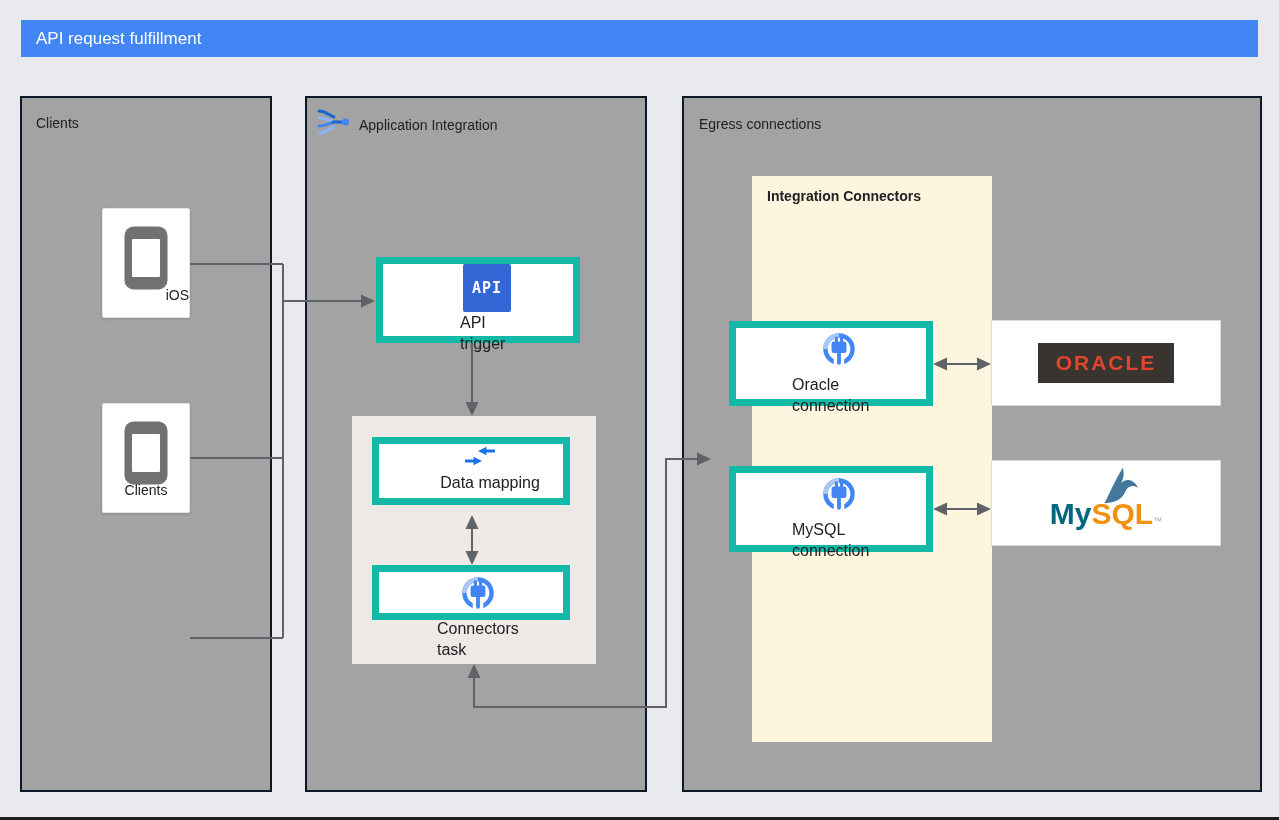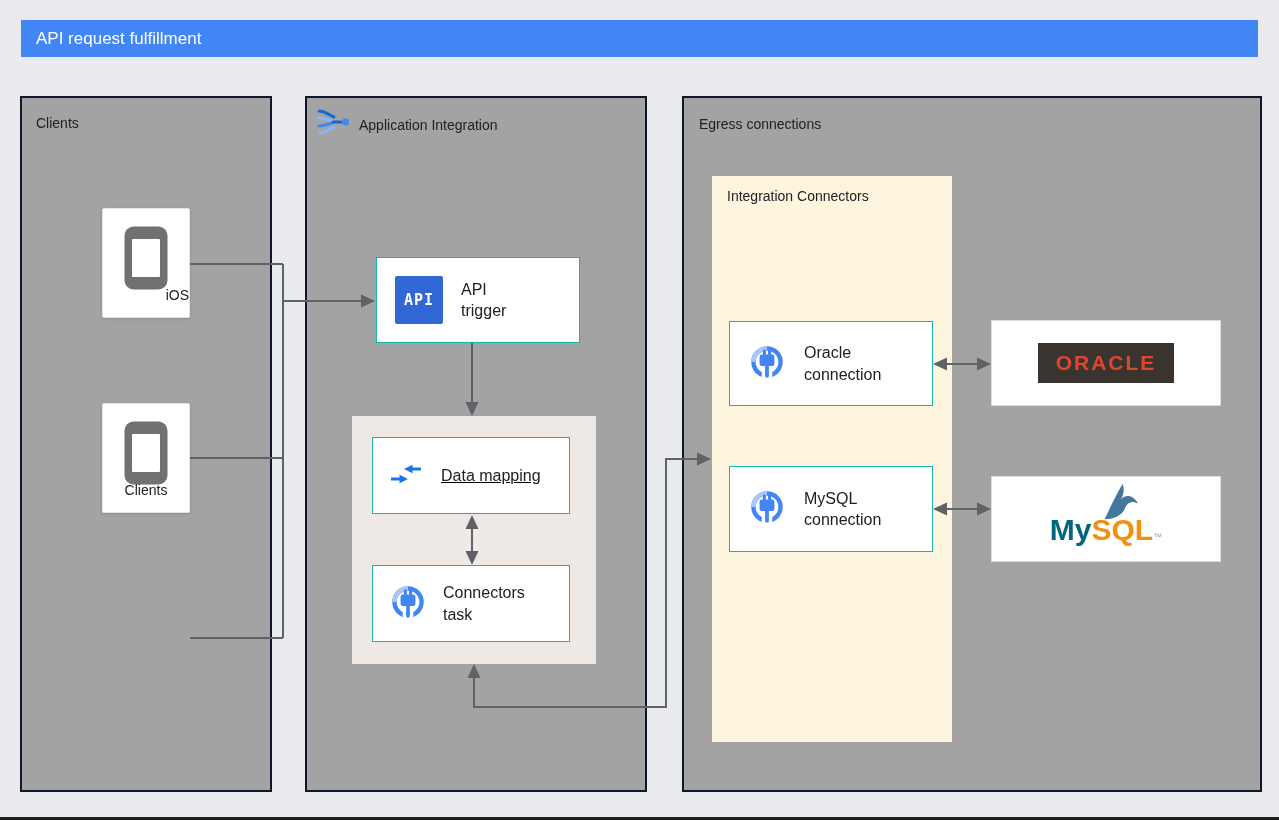--- a/index.html
+++ b/index.html
@@ -9,25 +9,25 @@
   
   .title-bar{position:absolute;left:21px;top:20px;width:1237px;height:37px;background:#4285F4;
     color:#fff;font-size:17px;line-height:37px;padding-left:15px;box-sizing:border-box;}
 
   
   .panel{position:absolute;background:#a3a3a3;border:2px solid #0f172a;box-sizing:border-box;}
   .panel-label{position:absolute;font-size:14px;color:#202124;}
 
   
   .subpanel-grey{position:absolute;left:352px;top:416px;width:244px;height:248px;background:#EFE9E5;}
-  .subpanel-yellow{position:absolute;left:712px;top:176px;width:240px;height:566px;background:#FDF5DD;}
-
-  
-  .node{position:absolute;background:#fff;border:1px solid #14b8a6;box-sizing:border-box;
-    display:flex;align-items:center;}
+  .subpanel-yellow{position:absolute;left:752px;top:176px;width:240px;height:566px;background:#FDF5DD;font-weight:bold;}
+
+  
+  .node{position:absolute;background:#fff;border:7px solid #14b8a6;box-sizing:border-box;
+    display:flex;align-items:center;flex-direction:column;}
   .node-label{font-size:16px;color:#202124;line-height:1.32;}
 
   .client-box{position:absolute;left:102px;width:88px;height:110px;background:#fff;
     border:1px solid #E4E4E4;border-radius:2px;box-shadow:0 1px 3px rgba(0,0,0,.14);
     box-sizing:border-box;text-align:center;}
   .client-box .cicon{position:absolute;left:0;right:0;top:16px;display:flex;justify-content:center;}
   .client-box .clabel{position:absolute;left:0;right:0;bottom:14px;font-size:14px;color:#202124;}
 
   .logo-box{position:absolute;left:991px;width:230px;height:86px;background:#fff;
     border:1px solid #DADCE0;box-sizing:border-box;}
@@ -108,35 +108,35 @@
     </span>
     <span class="clabel">Clients</span>
   </div>
 
 
   <div class="node" style="left:376px;top:257px;width:204px;height:86px;padding-left:18px;">
     <span class="api-badge">API</span>
     <span class="node-label" style="margin-left:18px;width:72px;">API trigger</span>
   </div>
 
-  <div class="node" style="left:372px;top:437px;width:198px;height:77px;padding-left:18px;text-decoration:underline;">
+  <div class="node" style="left:372px;top:437px;width:198px;height:68px;padding-left:18px;">
     <span style="flex:0 0 auto;">
       <svg width="30" height="24" viewBox="0 0 30 24">
         <g stroke="#1A73E8" stroke-width="3" fill="#1A73E8" stroke-linecap="round">
           <path d="M1 17 H9" fill="none"></path>
           <polygon points="17,17 8.5,12.8 8.5,21.2" stroke="none"></polygon>
           <path d="M29 7 H21" fill="none"></path>
           <polygon points="13,7 21.5,2.8 21.5,11.2" stroke="none"></polygon>
         </g>
       </svg>
     </span>
     <span class="node-label" style="margin-left:20px;">Data mapping</span>
   </div>
 
-  <div class="node" style="left:372px;top:565px;width:198px;height:77px;padding-left:14px;">
+  <div class="node" style="left:372px;top:565px;width:198px;height:55px;padding-left:14px;">
     <span style="flex:0 0 auto;">
       <svg width="42" height="42" viewBox="0 0 48 48">
         <circle cx="24" cy="24" r="15.5" fill="none" stroke="#4285F4" stroke-width="5"></circle>
         <path d="M24 8.5 A15.5 15.5 0 0 0 8.5 24" fill="none" stroke="#A8C7FA" stroke-width="5"></path>
         <rect x="18" y="34" width="12" height="10" fill="#fff"></rect>
         <rect x="19.2" y="9.5" width="3.6" height="7" rx="1.8" fill="#4285F4"></rect>
         <rect x="25.2" y="9.5" width="3.6" height="7" rx="1.8" fill="#4285F4"></rect>
         <rect x="15.5" y="15.5" width="17" height="13" rx="2.5" fill="#4285F4"></rect>
         <rect x="21.8" y="27" width="4.4" height="15" rx="2.2" fill="#4285F4"></rect>
       </svg>
@@ -173,21 +173,21 @@
     </span>
     <span class="node-label" style="margin-left:16px;width:110px;">Oracle connection</span>
   </div>
 
   <div class="logo-box" style="top:320px;display:flex;">
     <div class="oracle-badge">
       <span class="oracle-word">ORACLE</span>
     </div>
   </div>
 
-  <div class="logo-box" style="top:476px;text-decoration:underline;">
+  <div class="logo-box" style="top:460px;text-decoration:underline;">
     <div class="mysql-wrap">
       <span class="dolphin">
         <svg width="48" height="40" viewBox="0 0 50 44">
           <path d="M8,42 C14,30 20,16 28,3 C30,10 29,15 26,20 C32,14 40,16 45,25 C38,21 33,24 31,29 C28,37 20,42 8,42 Z" fill="#43789C"></path>
         </svg>
       </span>
       <div class="mysql-text">
         <span class="mysql-my">My</span><span class="mysql-sql">SQL</span><span class="mysql-tm">™</span>
       </div>
     </div>

